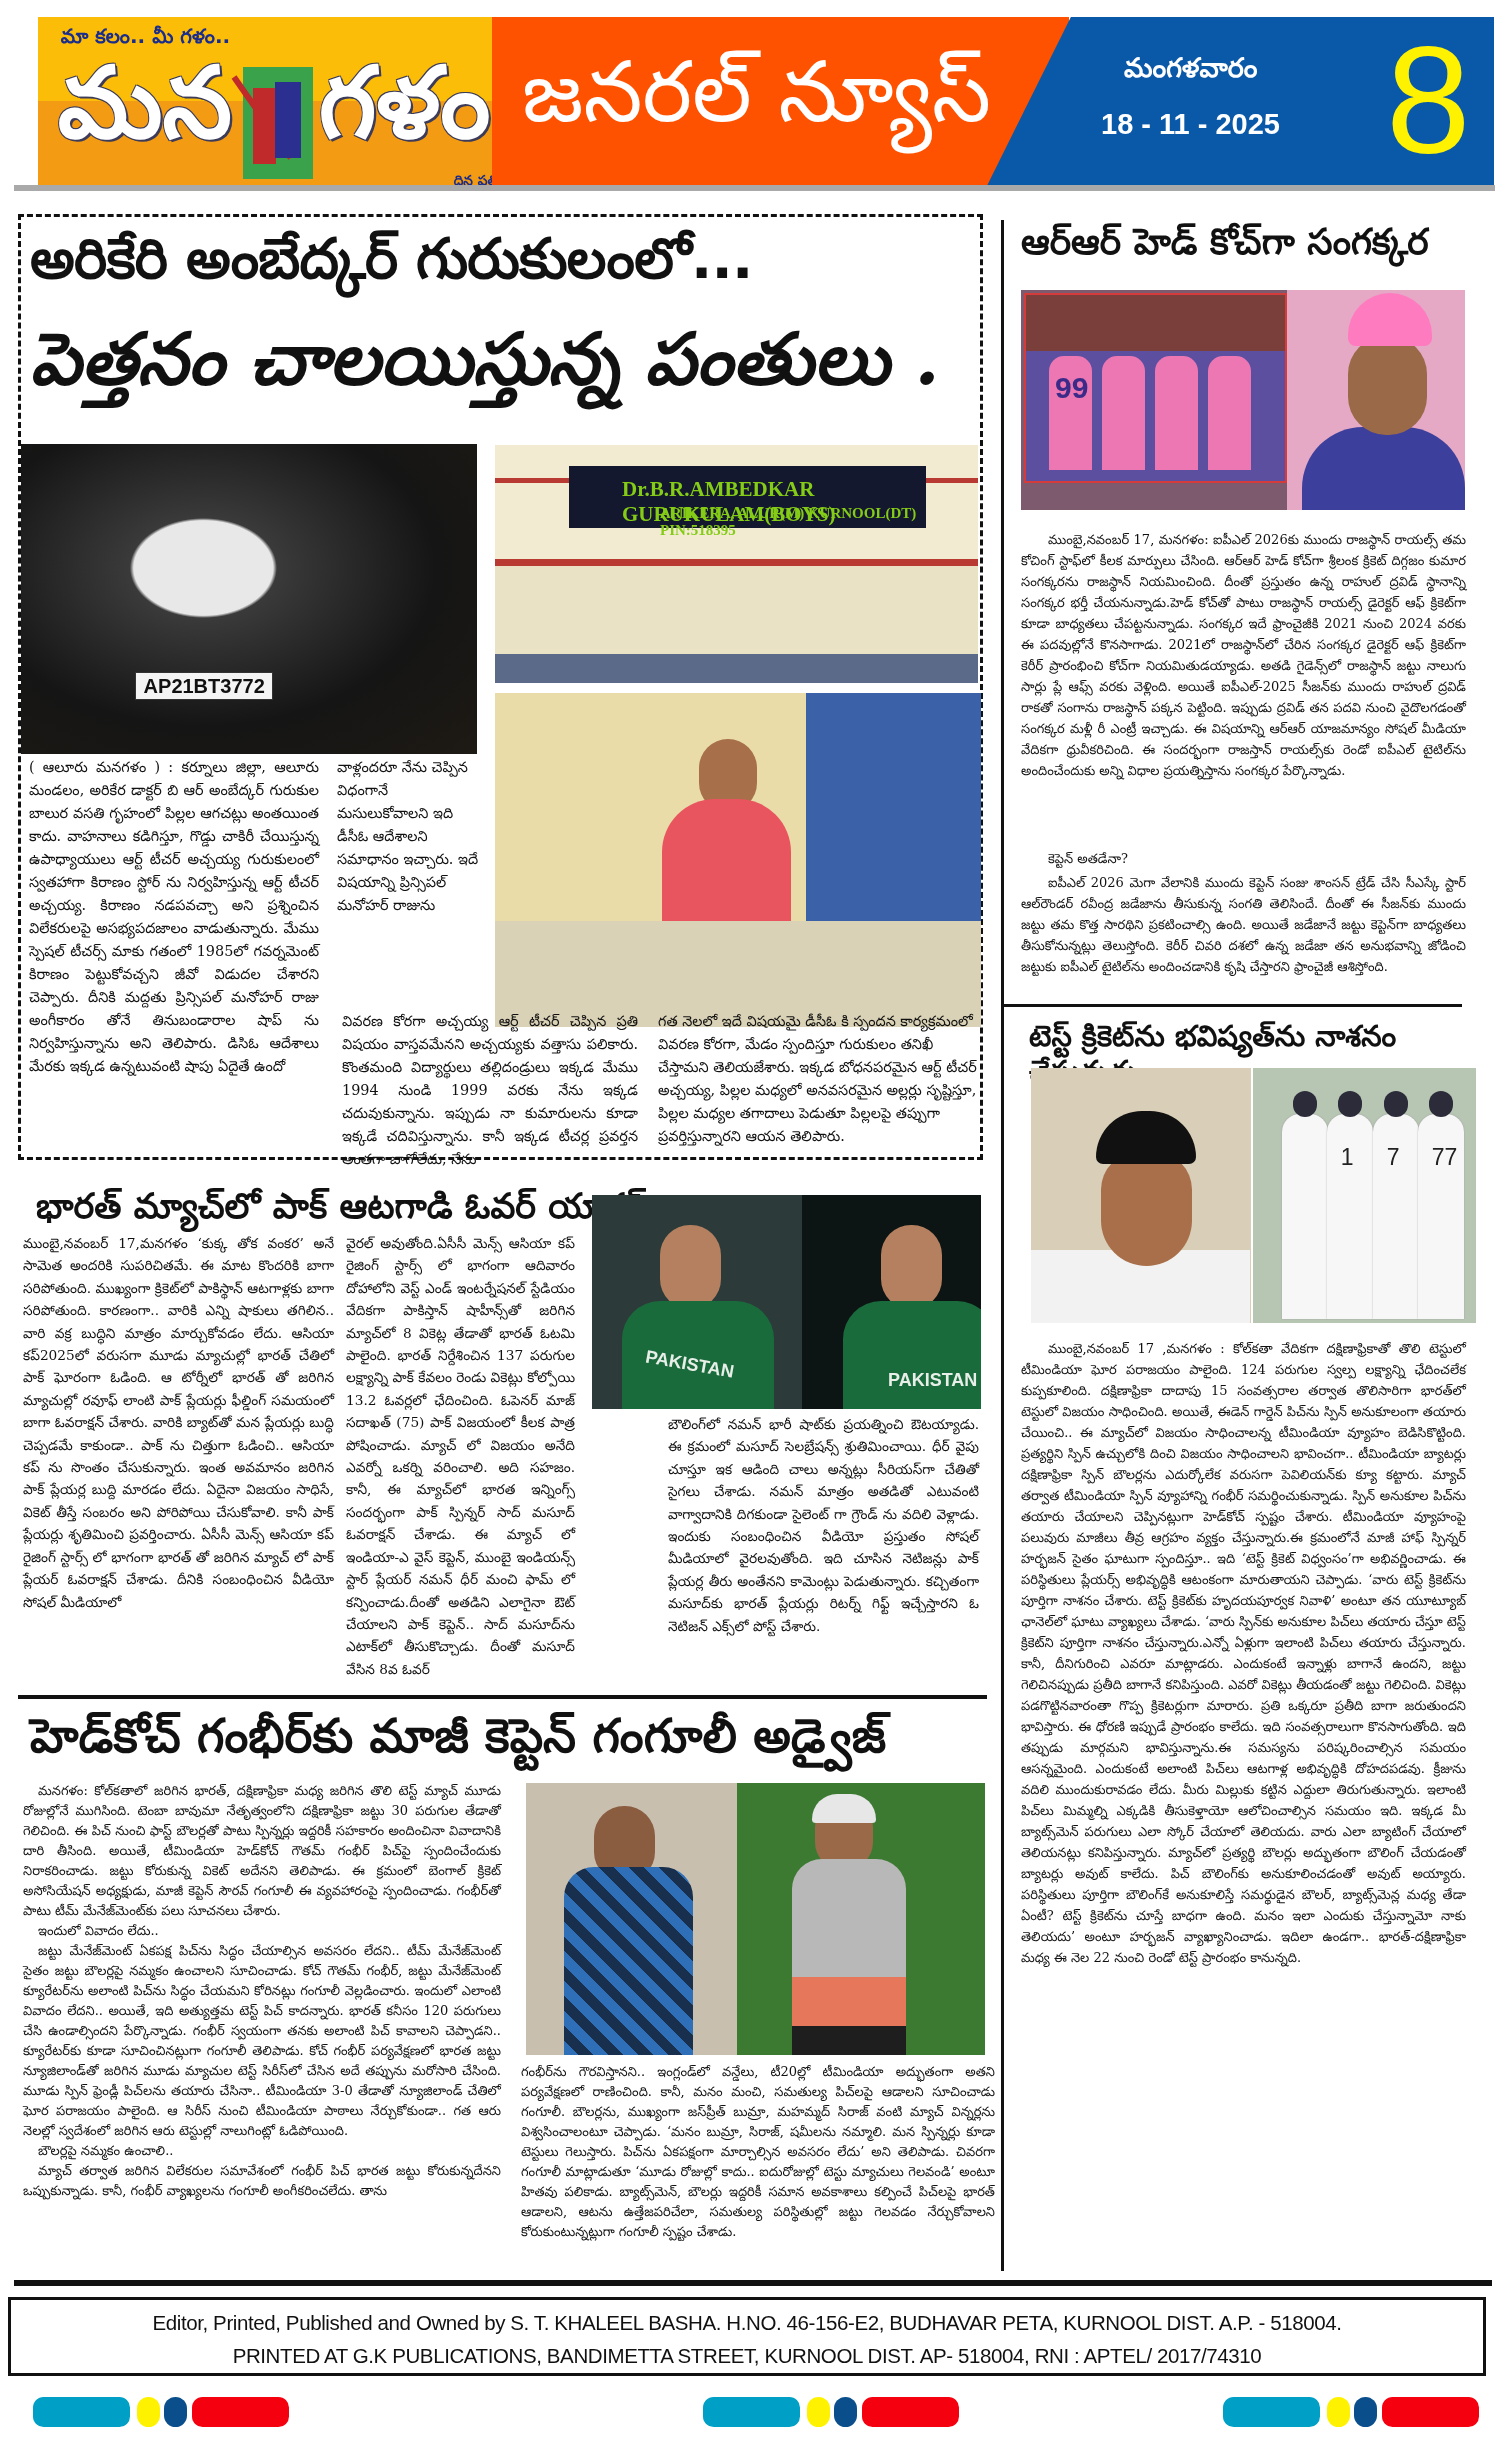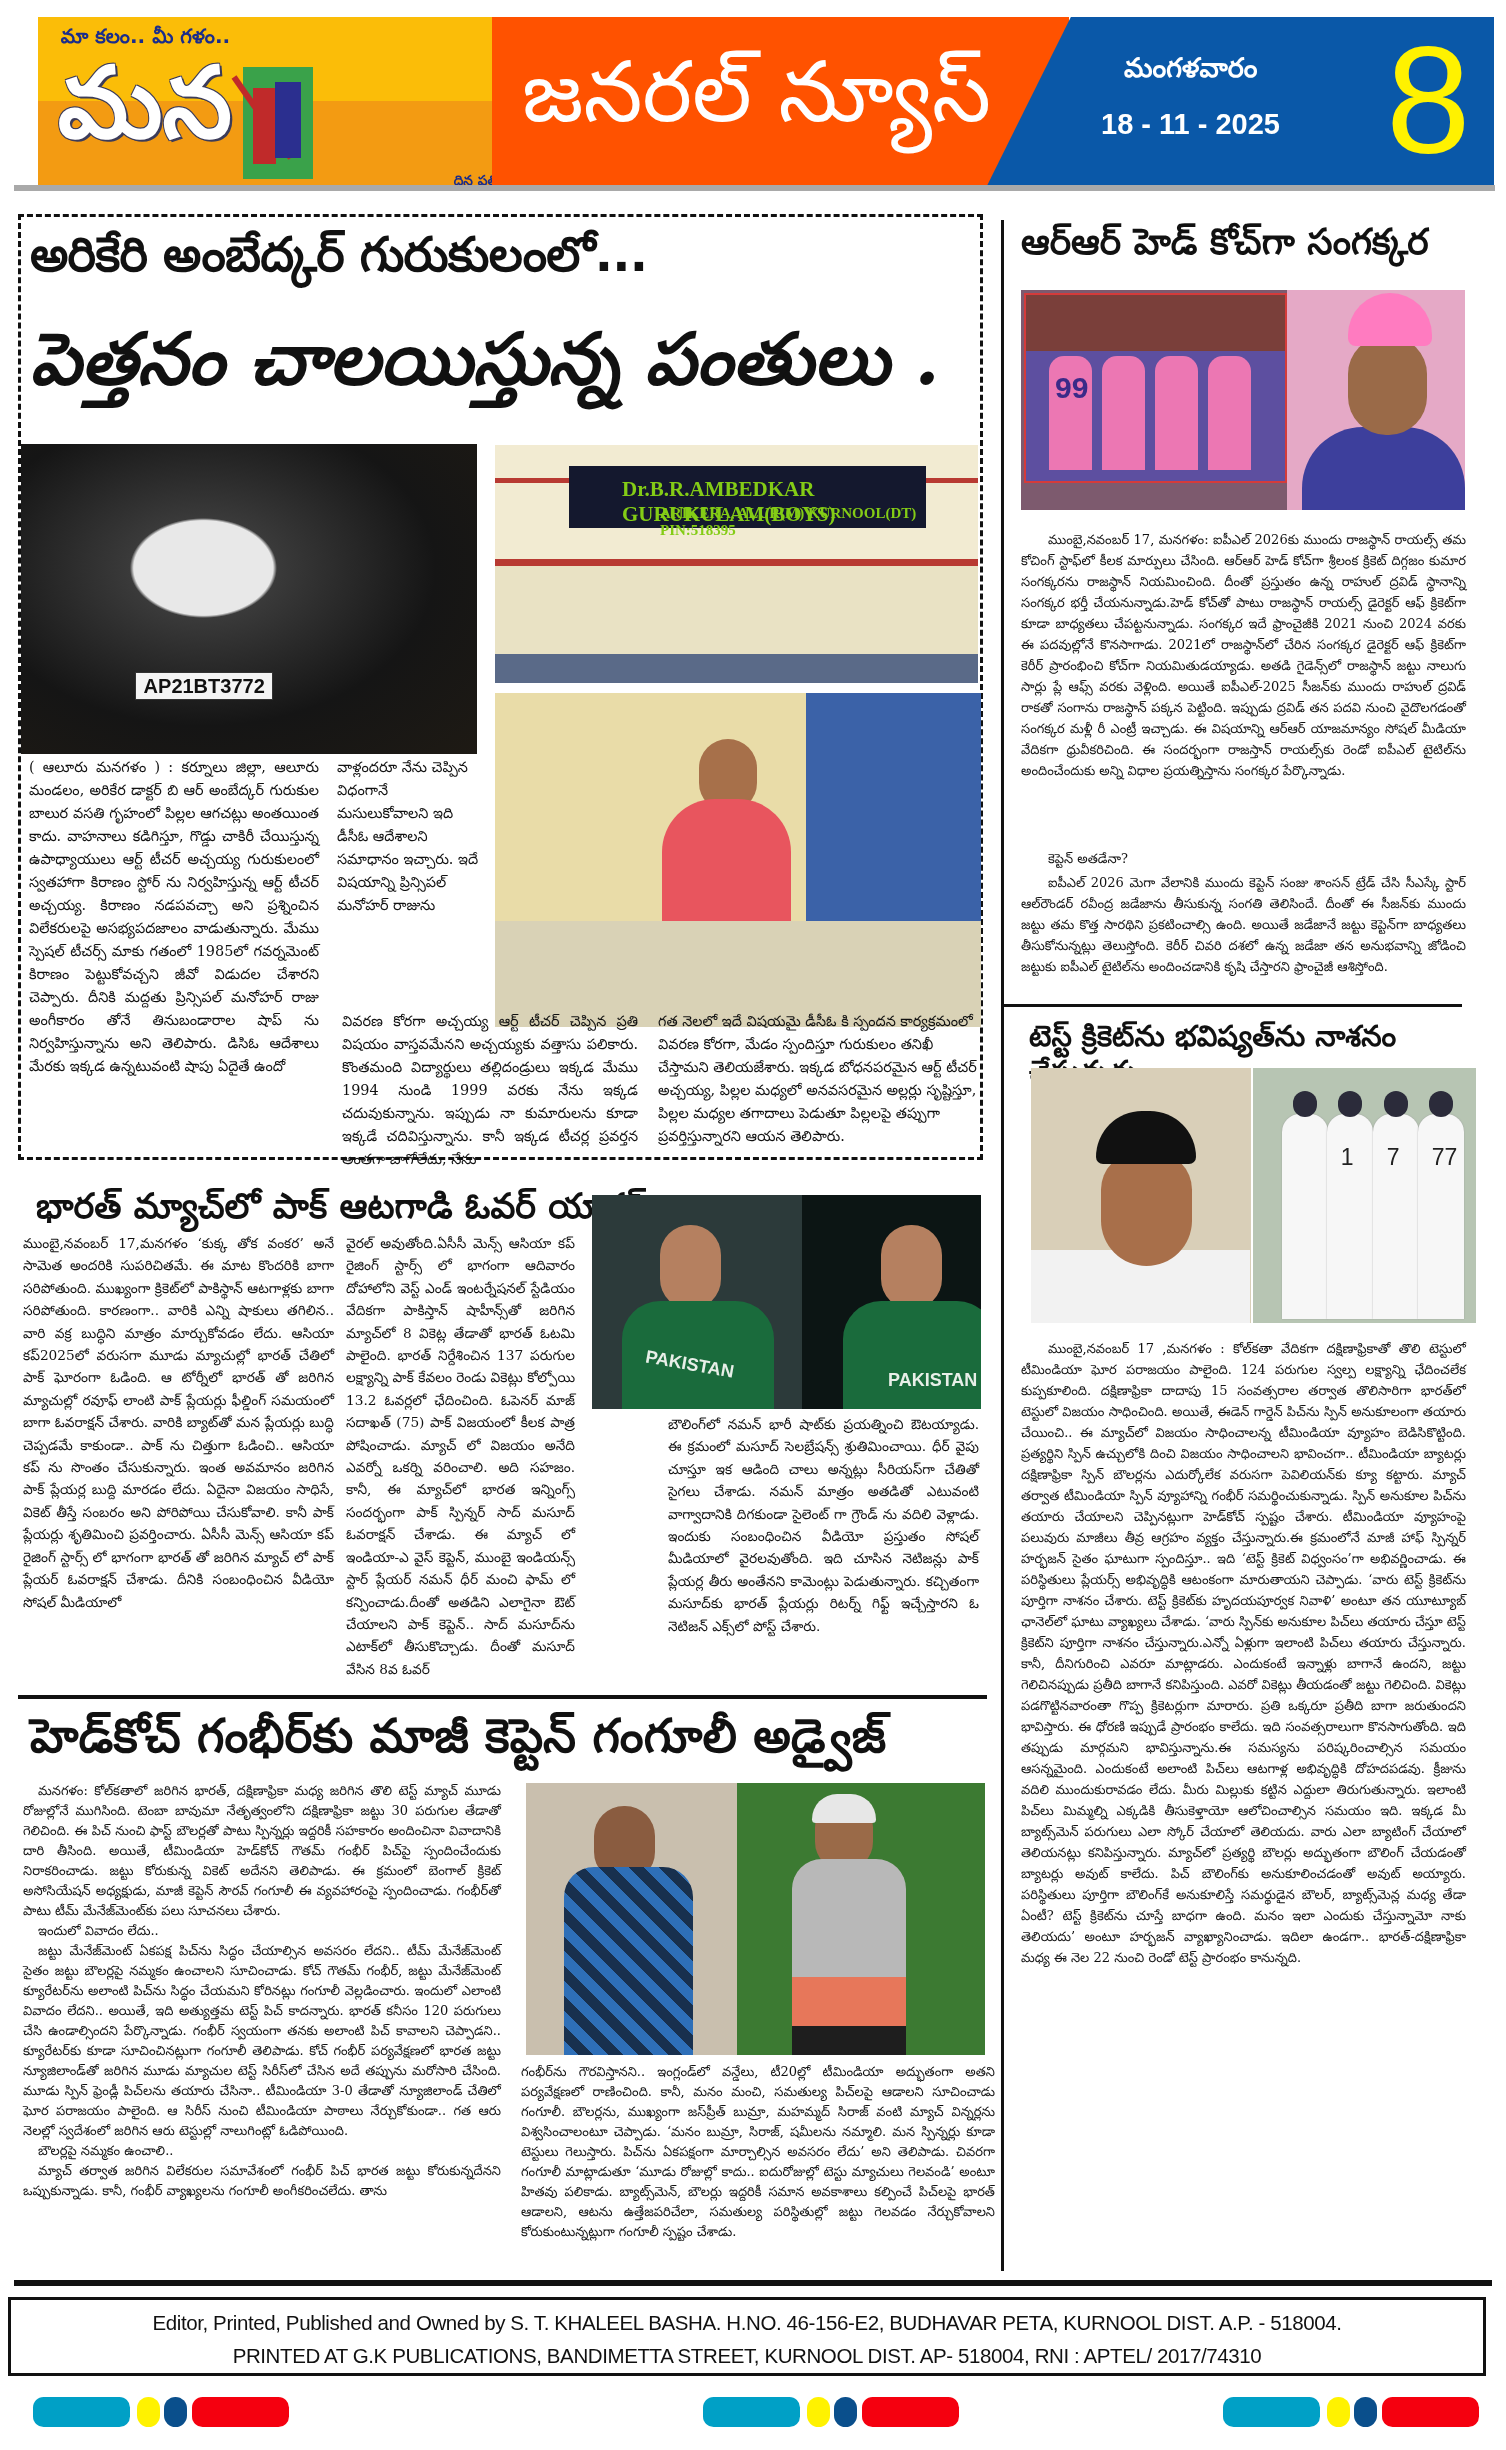--- a/index.html
+++ b/index.html
@@ -23,21 +23,21 @@
 
   .mast-date { left:987px; top:16.7px; width:507px; height:169px; background:#0a58a8; clip-path:polygon(84px 0, 100% 0, 100% 100%, 0 100%); }
   .mast-weekday { left:137px; top:35px; font-size:27px; font-weight:bold; color:#fff; }
   .mast-datestr { left:114px; top:91px; font-size:29px; font-weight:bold; color:#fff; font-family:"Liberation Sans", sans-serif; }
   .mast-page { left:399px; top:7.6px; font-size:152px; color:#fff200; font-family:"Liberation Sans", sans-serif; line-height:1; }
 
   .mast-rule { left:13.7px; top:185px; width:1481px; height:6px; background:#a9a9a9; }
 
   
   .box1 { left:18px; top:214px; width:965px; height:946px; border:3.8px dashed #111; box-sizing:border-box; }
-  .h1a { left:30px; top:228px; font-size:48px; font-weight:bold; letter-spacing:-0.8px; font-family:"DejaVu Sans", sans-serif; line-height:1.1; }
+  .h1a { left:30px; top:228px; font-size:56px; font-weight:bold; letter-spacing:-0.8px; font-family:"DejaVu Sans", sans-serif; line-height:1.1; }
   .h1b { left:30px; top:319px; font-size:72px; font-weight:bold; font-family:"DejaVu Serif", serif; line-height:1.1; font-style:italic; }
   .photo { background:#555; overflow:hidden; }
   .photo-car { left:21px; top:444px; width:456px; height:310px; background:radial-gradient(ellipse at 40% 40%, #e8e8e8 0 18%, #3a3a3a 19%, #151515 60%, #1e1a14 100%); }
   .plate { position:absolute; left:114px; top:228px; padding:1.5px 7.6px; background:#f4f4f4; color:#111; font-family:"Liberation Sans", sans-serif; font-size:20px; font-weight:bold; border:1.5px solid #333; }
   .photo-school { left:495px; top:445px; width:483px; height:238px; background:linear-gradient(#f2ebd2 0 14%, #b83a32 14% 16%, #f2ebd2 16% 48%, #b83a32 48% 51%, #e9e2c4 51% 88%, #5a6a88 88% 100%); }
   .school-sign { position:absolute; left:74px; top:21px; width:357px; height:62px; background:#14182e; color:#84cc16; font-family:Liberation Serif, serif; }
   .school-sign .l1 { position:absolute; left:53px; top:10.6px; font-size:21px; font-weight:bold; }
   .school-sign .l2 { position:absolute; left:91px; top:39px; font-size:15px; font-weight:bold; }
   .photo-teacher { left:495px; top:693px; width:486px; height:334px; background:linear-gradient(90deg, #e9dca8 0 64%, #3b62a8 64% 100%); }
   .teacher-shirt { position:absolute; left:167px; top:106px; width:129px; height:152px; background:#e8555e; border-radius:53px 53px 7.6px 7.6px; }
@@ -113,20 +113,21 @@
 <body>
 
 <div class="abs mast-logo">
   <div class="abs mast-tagline">మా కలం.. మీ గళం..</div>
   <div class="abs mast-title-a">మన</div>
   <div class="abs mast-emblem">
     <div class="pencil"></div>
       <div class="fist"></div>
       <div class="fist2"></div>
   </div>
+  <div class="abs mast-title-b">గళం</div>
   <div class="abs mast-sub">దిన పత్రిక</div>
 </div>
 
 <div class="abs mast-section">
   <div class="abs mast-section-label">జనరల్ న్యూస్</div>
 </div>
 
 <div class="abs mast-date">
   <div class="abs mast-weekday">మంగళవారం</div>
   <div class="abs mast-datestr">18 - 11 - 2025</div>

